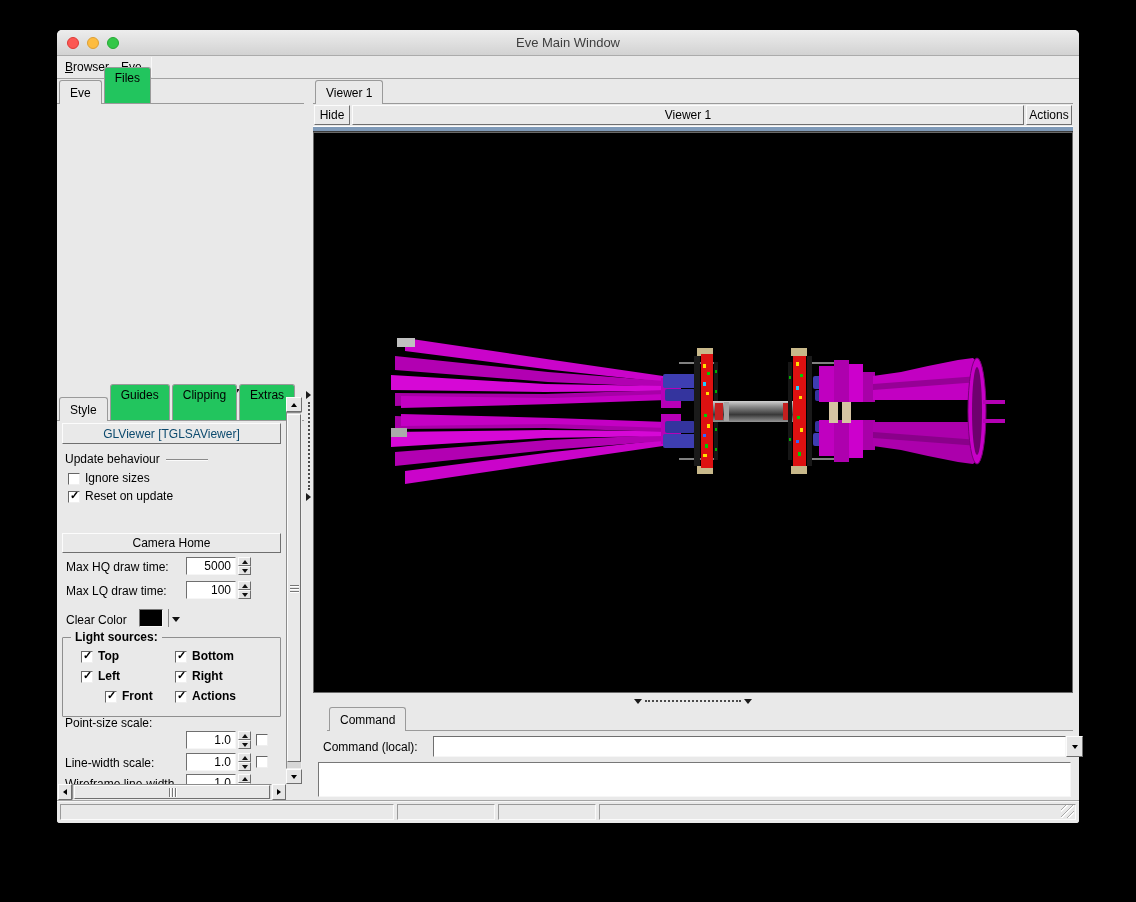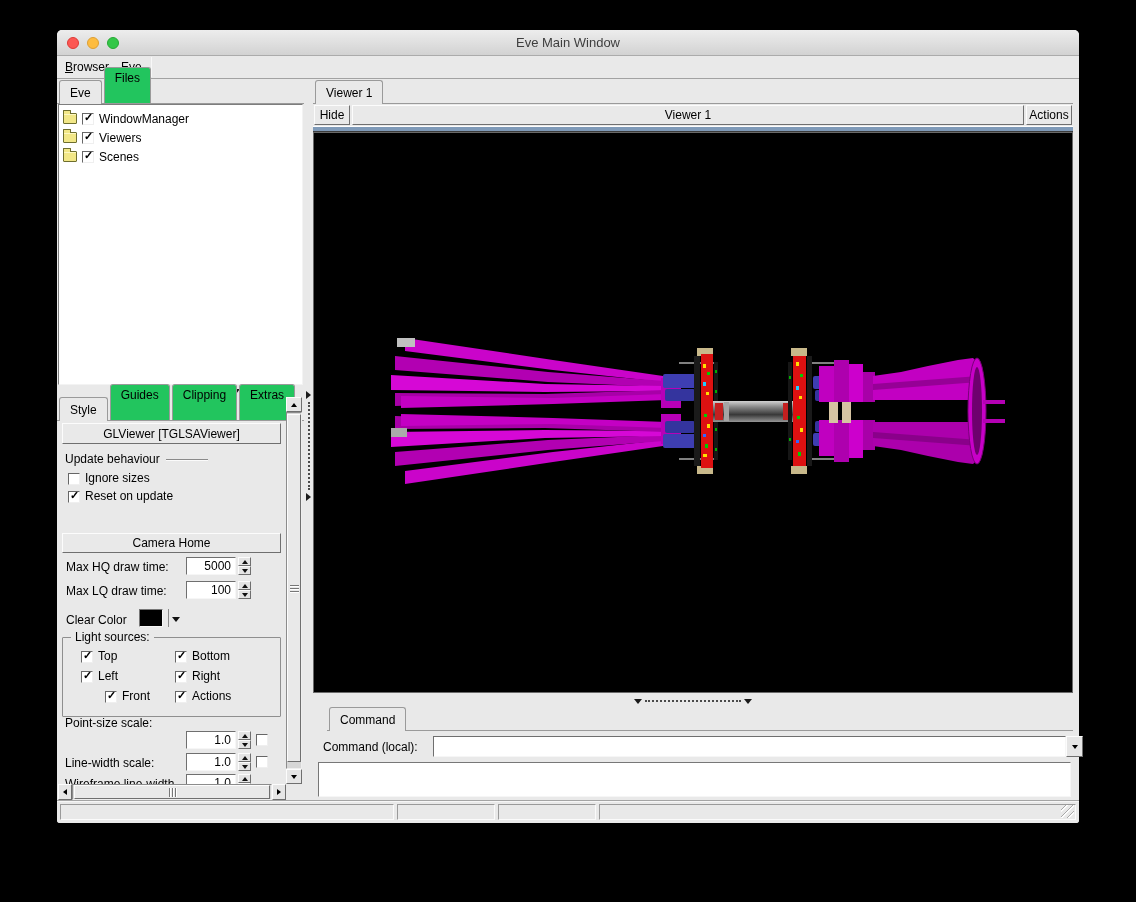--- a/index.html
+++ b/index.html
@@ -72,21 +72,21 @@
             border-radius:1px; box-shadow:inset 0 1px 0 #fdf7c0; }
   .folder::before { content:""; position:absolute; left:-1px; top:-4px; width:6px; height:3px; background:#f2e787;
                     border:1px solid #6e6e2e; border-bottom:none; border-radius:1px 1px 0 0; }
 
   .split-h { position:absolute; display:flex; align-items:center; justify-content:center; }
   .dots-h { width:96px; height:0; border-top:2px dotted #4a4a4a; margin:0 3px; }
   .split-v { position:absolute; display:flex; flex-direction:column; align-items:center; justify-content:center; }
   .dots-v { height:92px; width:0; border-left:2px dotted #4a4a4a; margin:3px 0; }
 
   .style-content { position:absolute; left:1px; top:341px; width:228px; height:363px; overflow:hidden; background:#e9e9e9; }
-  .groupbox { position:absolute; border:1px solid #8f8f8f; border-radius:1px; }
+  .groupbox { position:absolute; border:1px solid #8f8f8f; border-radius:1px;font-weight:bold; }
   .groupbox .gb-label { position:absolute; top:-8px; left:8px; background:#e9e9e9; padding:0 4px; font-size:12px; }
   .hline { height:0; border-top:1px solid #8a8a8a; box-shadow:0 1px 0 #fbfbfb; }
 
   
   .sb-btn { background:#e6e6e6; border:1px solid; border-color:#fcfcfc #6f6f6f #6f6f6f #fcfcfc;
             display:flex; align-items:center; justify-content:center; }
   .trough { background:#d6d6d6; border:1px solid; border-color:#8c8c8c #eee #eee #8c8c8c; position:relative; }
   .thumb  { background:#e9e9e9; border:1px solid; border-color:#fcfcfc #6f6f6f #6f6f6f #fcfcfc; position:absolute;
             display:flex; align-items:center; justify-content:center; }
   .grip-h { display:flex; flex-direction:column; gap:2px; } .grip-h i { display:block; width:9px; height:1px; background:#777; box-shadow:0 1px 0 #fff; }
@@ -138,56 +138,37 @@
 
   <div class="content">
 
     <div class="left-panel">
 
       <div class="tab-row">
         <span class="tab selected">Eve</span>
         <span class="tab">Files</span>
       </div>
 
-      <div class="tree-box">
-        <div style="padding-top:4px;">
-          <div class="tree-item">
-            <span class="folder"></span>
-            <span class="checkbox checked"></span>
-            <span>WindowManager</span>
-          </div>
-          <div class="tree-item">
-            <span class="folder"></span>
-            <span class="checkbox checked"></span>
-            <span>Viewers</span>
-          </div>
-          <div class="tree-item">
-            <span class="folder"></span>
-            <span class="checkbox checked"></span>
-            <span>Scenes</span>
-          </div>
-        </div>
-      </div>
 
       <div class="split-h" style="left:1px; top:306px; width:245px; height:11px;">
         <span class="tri-down-lg"></span>
         <span class="dots-h"></span>
         <span class="tri-down-lg"></span>
       </div>
 
       <div class="tab-row" style="position:absolute; left:0; right:0; top:317px;">
         <span class="tab selected">Style</span>
         <span class="tab">Guides</span>
         <span class="tab">Clipping</span>
         <span class="tab">Extras</span>
       </div>
 
       <div class="style-content">
 
-        <div class="btn abs" style="left:4px; top:2px; width:219px; height:21px; color:#000000;">GLViewer [TGLSAViewer]</div>
+        <div class="btn abs" style="left:4px; top:2px; width:219px; height:21px; color:#0c4a6e;">GLViewer [TGLSAViewer]</div>
 
         <div class="lbl" style="left:7px; top:31px; display:flex; align-items:center;">
           <span>Update behaviour</span>
           <span class="hline" style="width:42px; margin-left:6px;"></span>
         </div>
 
         <div class="cb-row" style="left:10px; top:50px;">
           <span class="checkbox"></span>
           <span>Ignore sizes</span>
         </div>

